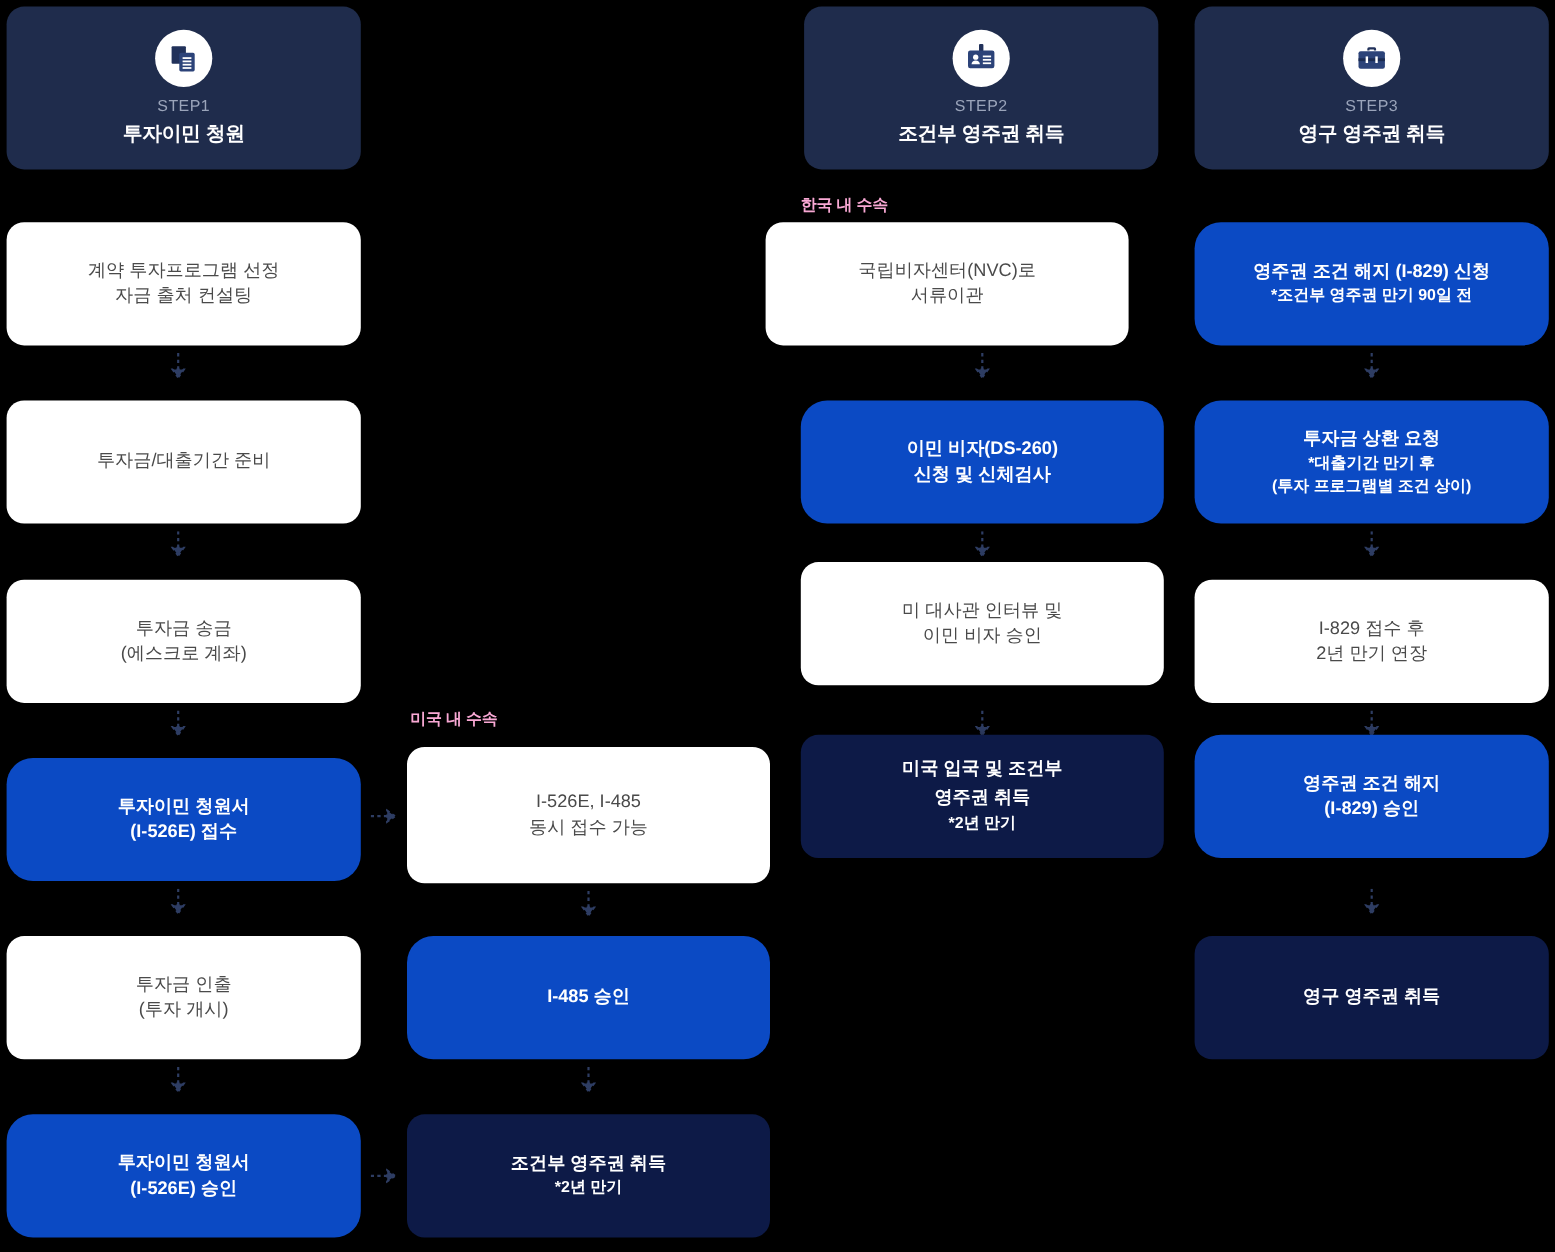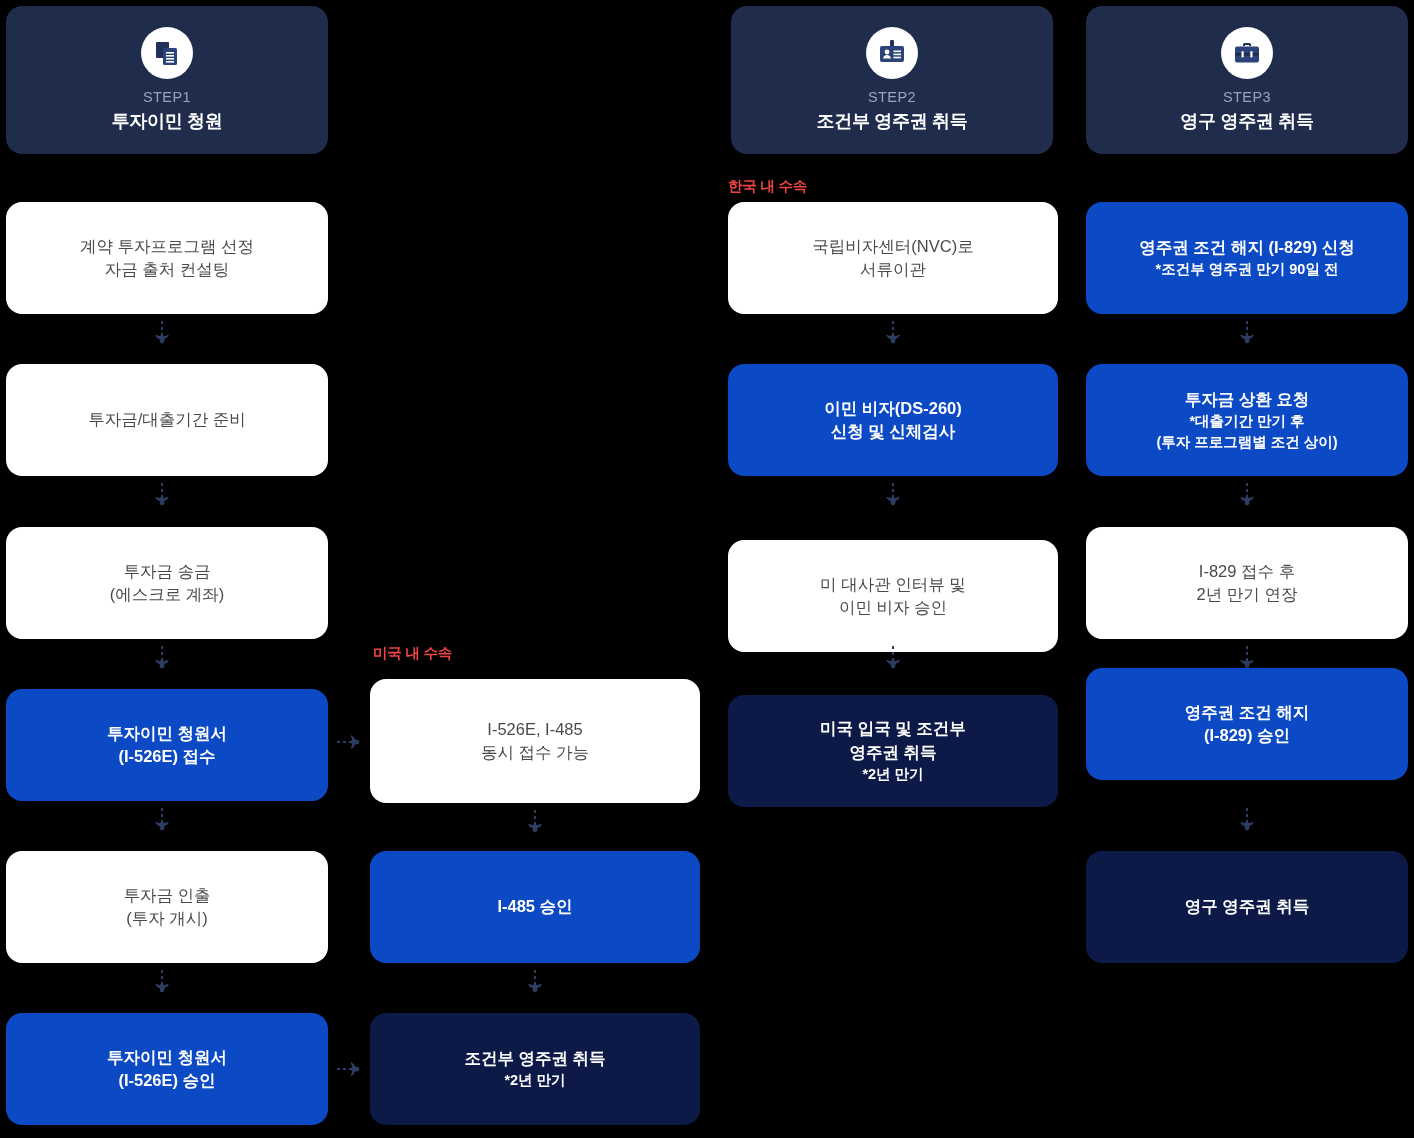--- a/index.html
+++ b/index.html
@@ -69,20 +69,21 @@
   }
   .node.white {
     background: #ffffff;
     color: #4a4a4a;
     box-shadow: 0 3px 12px rgba(0,0,0,0.45);
   }
   .node.blue {
     background: #0b4ac4;
     color: #ffffff;
     box-shadow: 0 3px 12px rgba(0,0,0,0.45);
+    border-radius: 24px;
   }
   .node.navy {
     background: #0d1a47;
     color: #ffffff;
     box-shadow: 0 3px 12px rgba(0,0,0,0.45);
   }
   .node .ln {
     display: block;
     font-size: 16.5px;
     font-weight: 400;
@@ -93,21 +94,21 @@
     font-size: 16.5px;
   }
   .node .ln.sub {
     font-size: 14.5px;
     font-weight: 700;
   }
 
   
   .caption {
     position: absolute;
-    color: #ef4444;
+    color: #f9a8d4;
     font-size: 14.5px;
     font-weight: 700;
     letter-spacing: -0.2px;
     white-space: nowrap;
   }
 
   
   .arrow-down, .arrow-right {
     position: absolute;
     display: flex;
@@ -246,51 +247,51 @@
     <svg width="14" height="24" viewBox="0 0 14 24">
         <path d="M7 0v15M7 22l-5-7h10z" stroke="#2e3d63" stroke-width="2" fill="#2e3d63" stroke-dasharray="3 3"></path>
       </svg>
   </div>
 
   <div class="node navy" style="left:370px; top:1013px; width:330px; height:112px;">
     <span class="ln">조건부 영주권 취득</span>
     <span class="ln sub">*2년 만기</span>
   </div>
 
-  <div class="node white" style="left:728px; top:202px; width:330px; height:112px;">
+  <div class="node white" style="left:696px; top:202px; width:330px; height:112px;">
     <span class="ln">국립비자센터(NVC)로</span>
     <span class="ln">서류이관</span>
   </div>
   <div class="arrow-down" style="left:883px; top:320px; width:20px; height:26px;">
     <svg width="14" height="24" viewBox="0 0 14 24">
         <path d="M7 0v15M7 22l-5-7h10z" stroke="#2e3d63" stroke-width="2" fill="#2e3d63" stroke-dasharray="3 3"></path>
       </svg>
   </div>
 
   <div class="node blue" style="left:728px; top:364px; width:330px; height:112px;">
     <span class="ln">이민 비자(DS-260)</span>
     <span class="ln">신청 및 신체검사</span>
   </div>
   <div class="arrow-down" style="left:883px; top:482px; width:20px; height:26px;">
     <svg width="14" height="24" viewBox="0 0 14 24">
         <path d="M7 0v15M7 22l-5-7h10z" stroke="#2e3d63" stroke-width="2" fill="#2e3d63" stroke-dasharray="3 3"></path>
       </svg>
   </div>
 
-  <div class="node white" style="left:728px; top:540px; width:330px; height:112px;">
+  <div class="node white" style="left:728px; top:511px; width:330px; height:112px;">
     <span class="ln">미 대사관 인터뷰 및</span>
     <span class="ln">이민 비자 승인</span>
   </div>
   <div class="arrow-down" style="left:883px; top:645px; width:20px; height:26px;">
     <svg width="14" height="24" viewBox="0 0 14 24">
         <path d="M7 0v15M7 22l-5-7h10z" stroke="#2e3d63" stroke-width="2" fill="#2e3d63" stroke-dasharray="3 3"></path>
       </svg>
   </div>
 
-  <div class="node navy" style="left:728px; top:695px; width:330px; height:112px;">
+  <div class="node navy" style="left:728px; top:668px; width:330px; height:112px;justify-content:space-between;">
     <span class="ln">미국 입국 및 조건부</span>
     <span class="ln">영주권 취득</span>
     <span class="ln sub">*2년 만기</span>
   </div>
 
   <div class="node blue" style="left:1086px; top:202px; width:322px; height:112px;">
     <span class="ln">영주권 조건 해지 (I-829) 신청</span>
     <span class="ln sub">*조건부 영주권 만기 90일 전</span>
   </div>
   <div class="arrow-down" style="left:1237px; top:320px; width:20px; height:26px;">

